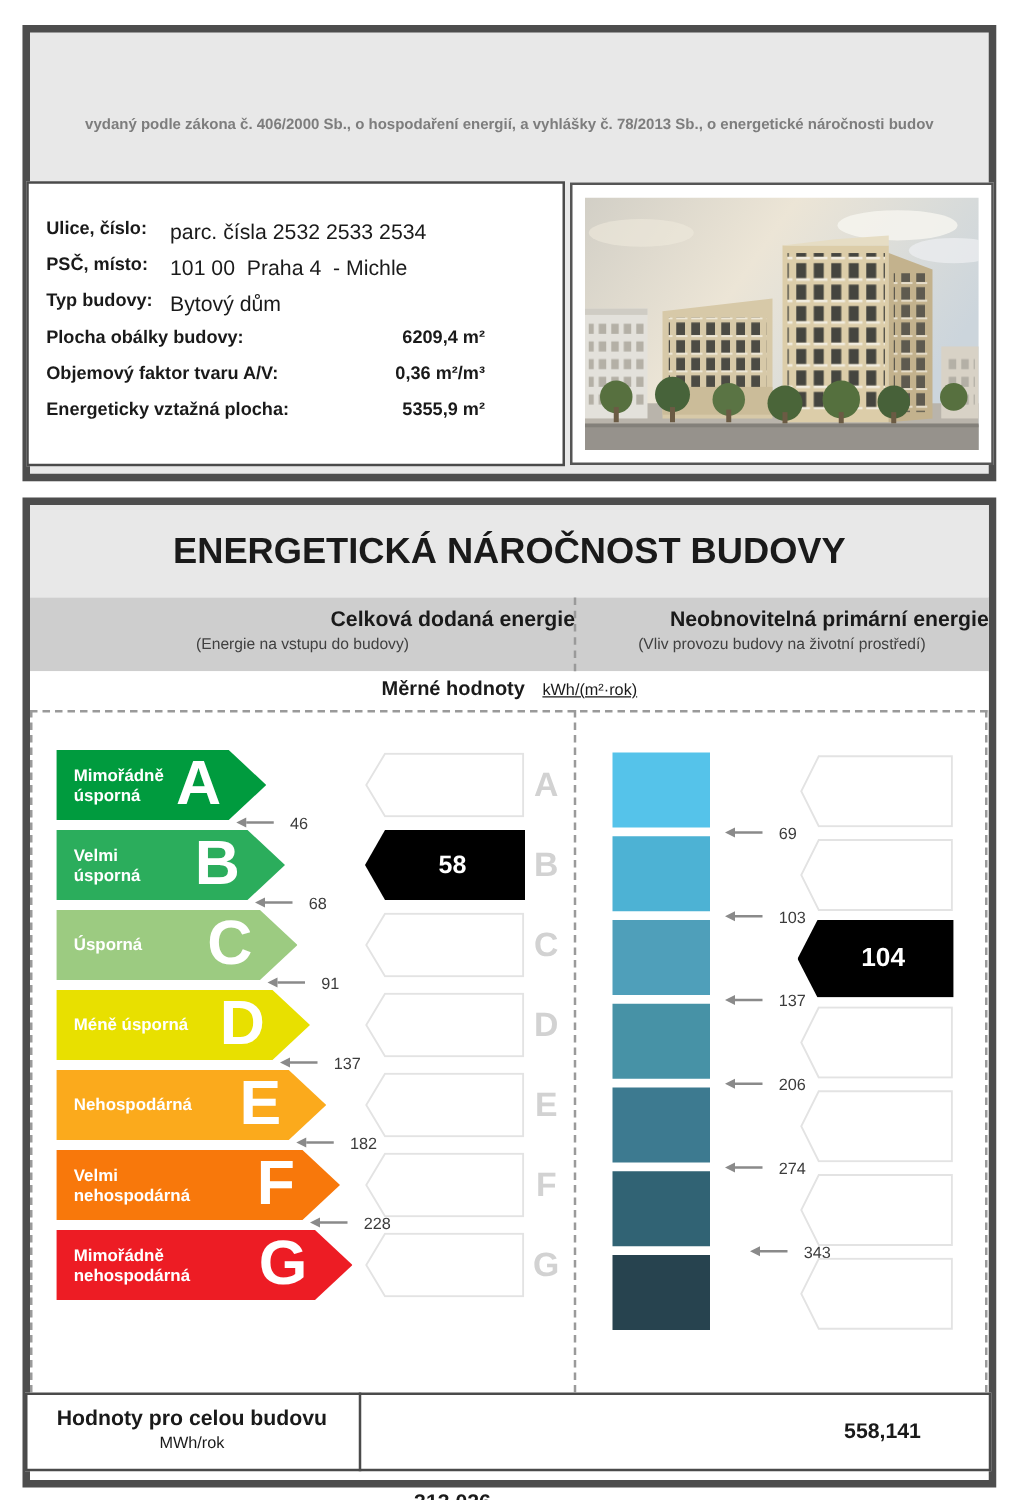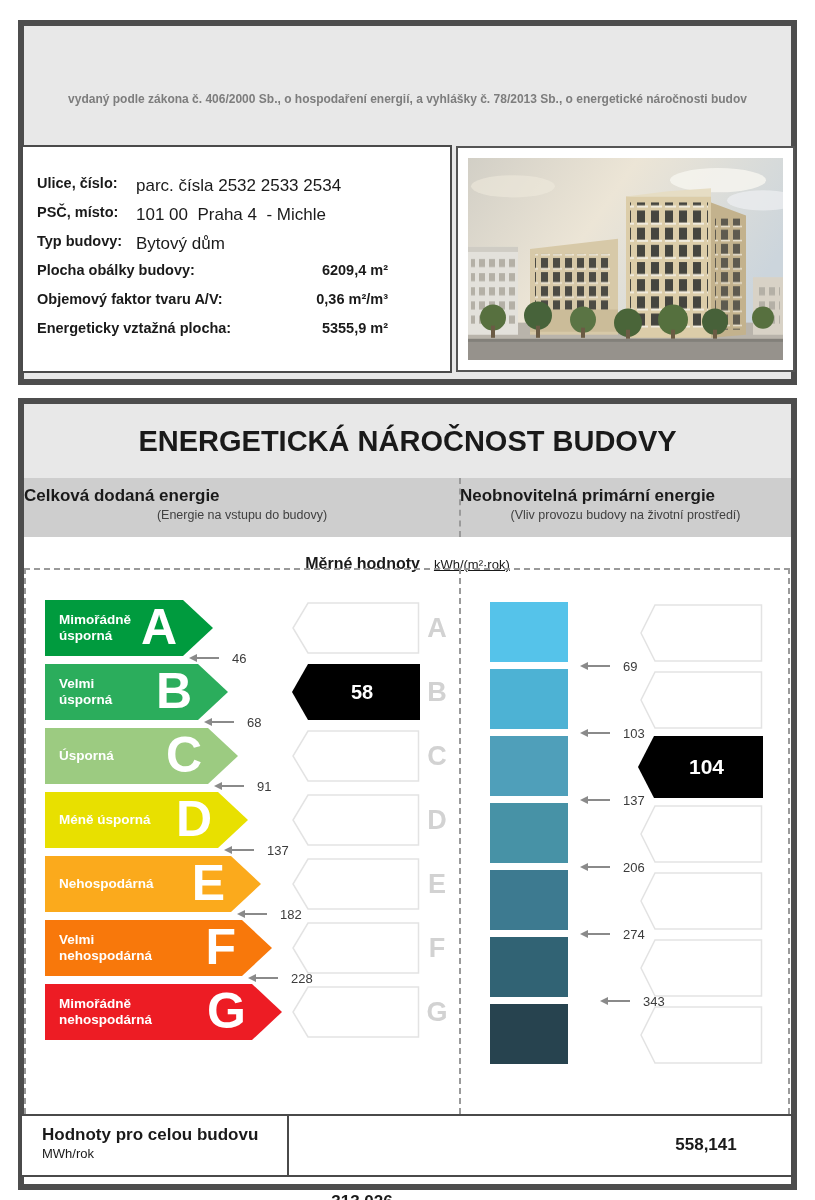--- a/index.html
+++ b/index.html
@@ -12,21 +12,21 @@
   .infobox{position:absolute;left:21px;top:145px;width:431px;height:228px;background:#fff;
            border:2px solid #4a4a4a;box-sizing:border-box;}
   .f-label{position:absolute;left:14px;font-size:14.5px;font-weight:bold;white-space:pre;}
   .f-val{position:absolute;left:113px;font-size:17px;white-space:pre;}
   .f-num{position:absolute;right:62px;font-size:14.5px;font-weight:bold;white-space:pre;}
   .photoframe{position:absolute;left:456px;top:146px;width:339px;height:226px;background:#fff;
               border:2px solid #555;box-sizing:border-box;padding:10px;}
   .photoframe svg{display:block;width:100%;height:100%;}
   .strip{position:absolute;left:24px;width:767px;box-sizing:border-box;}
   .sec-title{font-size:29px;font-weight:bold;text-align:center;}
-  .colhead{font-size:17px;font-weight:bold;text-align:left;}
+  .colhead{font-size:17px;font-weight:bold;text-align:right;}
   .colsub{font-size:12.5px;text-align:center;margin-top:2px;color:#404040;}
   .dashH{position:absolute;border-top:2px dashed #9a9a9a;}
   .dashV{position:absolute;border-left:2px dashed #9a9a9a;width:0;}
   .chartrect{position:absolute;left:24px;top:568px;width:766px;height:546px;box-sizing:border-box;
              border-left:2px dashed #9a9a9a;border-right:2px dashed #9a9a9a;}
   .carrow{position:absolute;left:45px;height:56px;
           clip-path:polygon(0 0,calc(100% - 30px) 0,100% 50%,calc(100% - 30px) 100%,0 100%);}
   .alabel{position:absolute;left:14px;top:50%;transform:translateY(-50%);color:#fff;font-weight:bold;
           font-size:13.5px;line-height:1.15;white-space:pre-line;}
   .aletter{position:absolute;right:36px;top:50%;transform:translateY(-53%);color:#fff;font-weight:bold;
@@ -40,21 +40,21 @@
   .blackArrow{position:absolute;background:#000000;display:flex;align-items:center;justify-content:center;
               color:#fff;font-weight:bold;clip-path:polygon(16px 0,100% 0,100% 100%,16px 100%,0 50%);
               padding-left:12px;box-sizing:border-box;}
   .bbox{position:absolute;left:490px;width:78px;height:60px;}
   .totbox{position:absolute;left:20px;top:1114px;width:773px;height:63px;background:#fff;
           border:2px solid #4a4a4a;box-sizing:border-box;}
   .totdivider{position:absolute;left:287px;top:1114px;height:63px;border-left:2px solid #4a4a4a;}
   .tot-label{font-size:17px;font-weight:bold;}
   .tot-unit{font-size:13px;margin-top:1px;}
   .tot-val{position:absolute;font-size:17px;font-weight:bold;text-align:center;}
-  .mh-line{display:flex;justify-content:center;align-items:baseline;gap:14px;padding-top:18px;}
+  .mh-line{display:flex;justify-content:center;align-items:baseline;gap:14px;padding-top:6px;}
   .mh-label{font-size:16px;font-weight:bold;}
   .mh-unit{font-size:13px;text-decoration:underline;}
 </style>
 </head>
 <body>
 
 <div class="page">
 
   <div class="bigbox" style="left:18px;top:20px;width:779px;height:365px;"></div>
   <div class="doc-sub" style="top:92px;">vydaný podle zákona č. 406/2000 Sb., o hospodaření energií, a vyhlášky č. 78/2013 Sb., o energetické náročnosti budov</div>
@@ -298,20 +298,20 @@
     </svg>
   <svg class="outline-svg" style="left:640px;top:939px;" width="123" height="58">
       <polygon points="15,1 121.5,1 121.5,57 15,57 1,29" fill="#ffffff" stroke="#e3e3e3" stroke-width="1.5"></polygon>
     </svg>
   <svg class="outline-svg" style="left:640px;top:1006px;" width="123" height="58">
       <polygon points="15,1 121.5,1 121.5,57 15,57 1,29" fill="#ffffff" stroke="#e3e3e3" stroke-width="1.5"></polygon>
     </svg>
 
   <div class="totbox"></div>
   <div class="totdivider"></div>
-  <div class="abs" style="left:22px;top:1125px;width:263px;padding-left:20px;">
+  <div class="abs" style="left:22px;top:1125px;width:263px;text-align:center;">
     <div class="tot-label">Hodnoty pro celou budovu</div>
     <div class="tot-unit">MWh/rok</div>
   </div>
   <div class="tot-val" style="left:292px;top:1192px;width:140px;">313,026</div>
   <div class="tot-val" style="left:641px;top:1135px;width:130px;">558,141</div>
 
 </div>
 
 </body></html>

